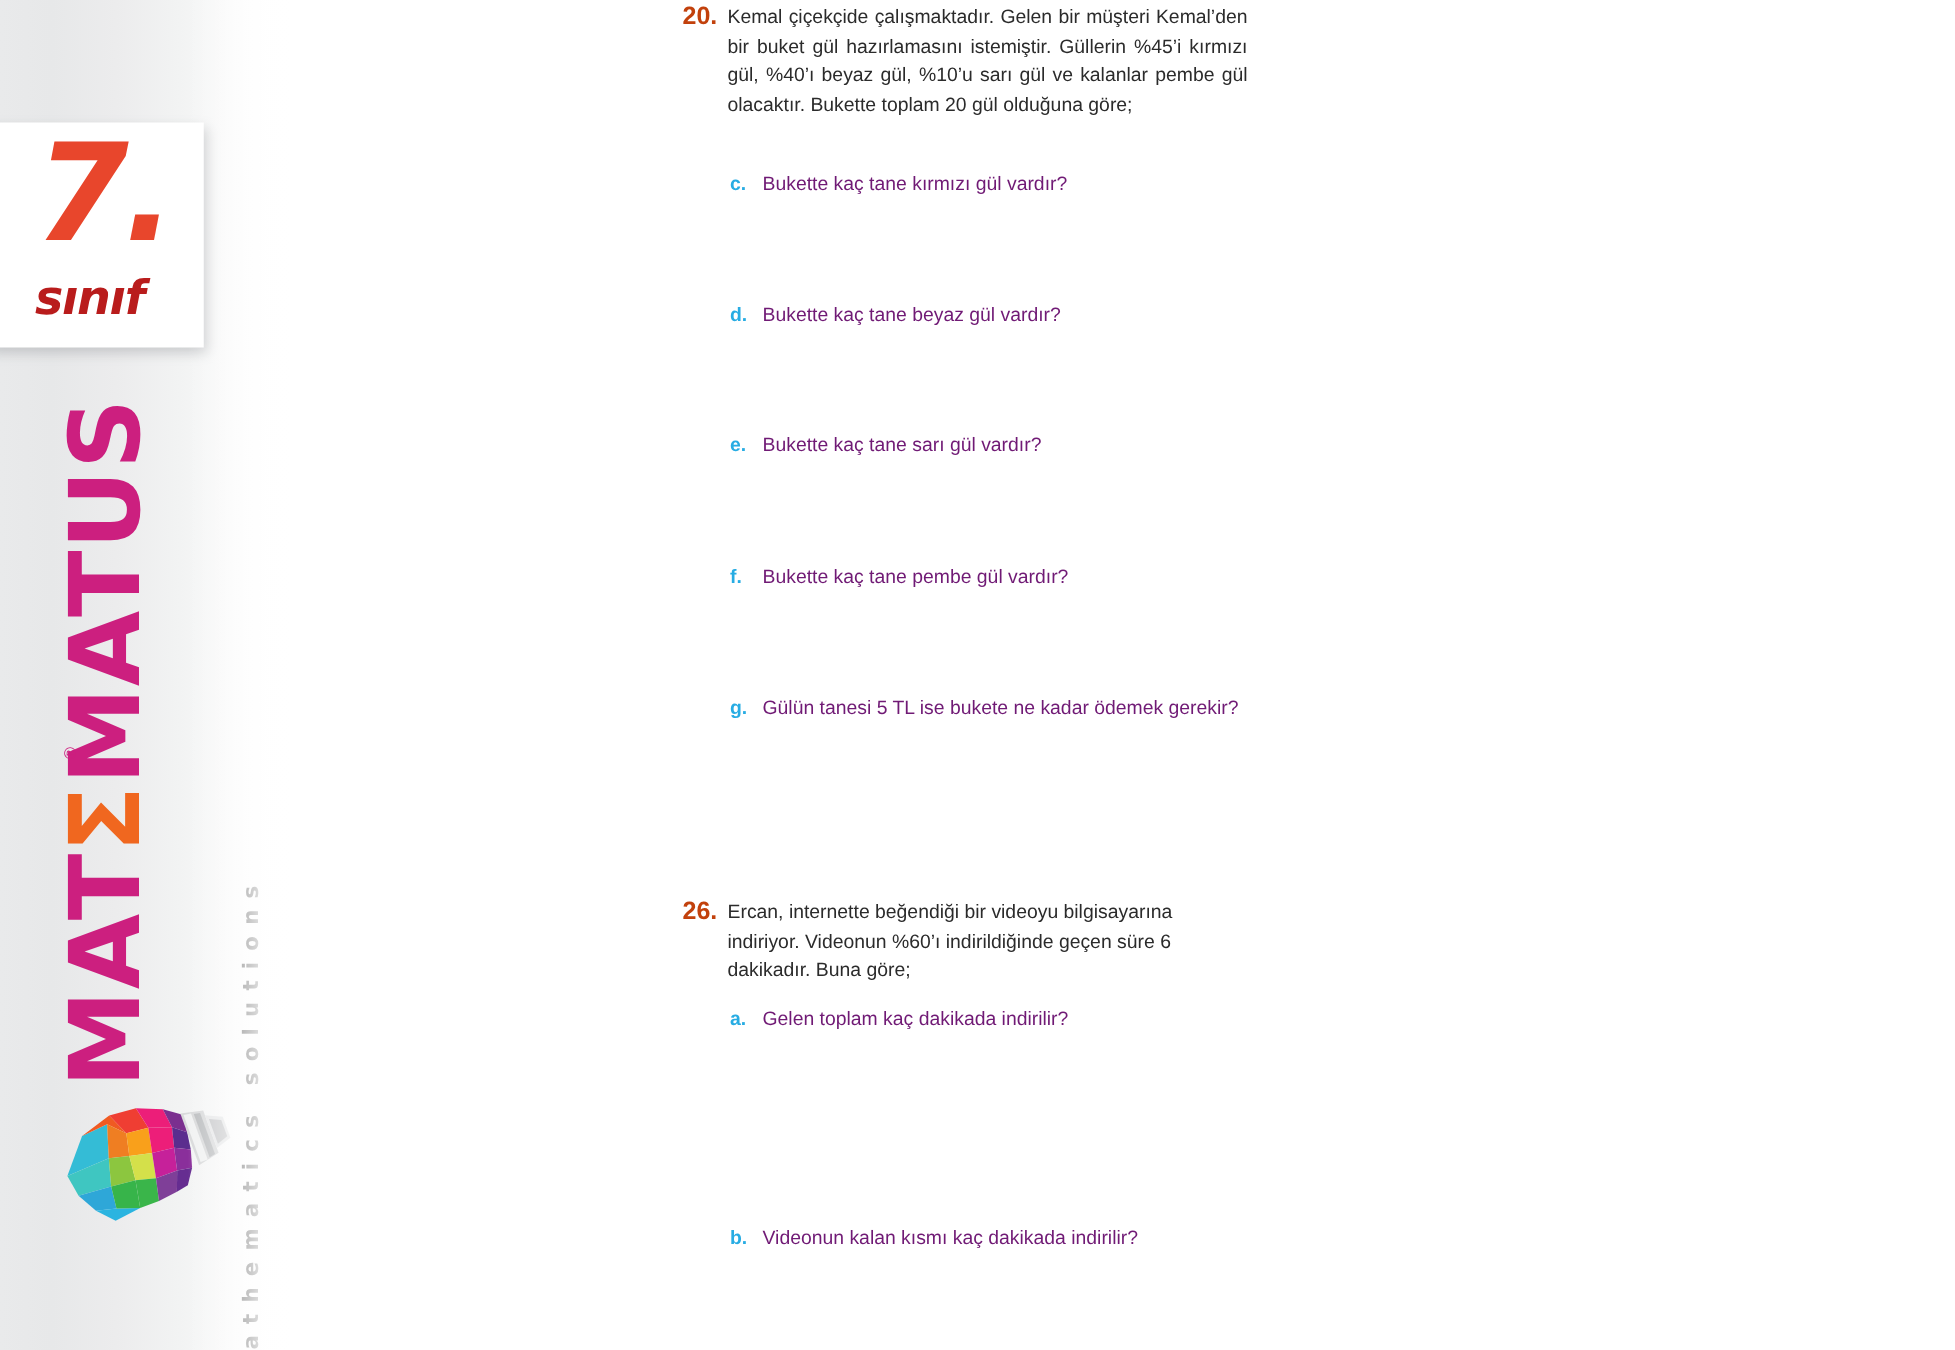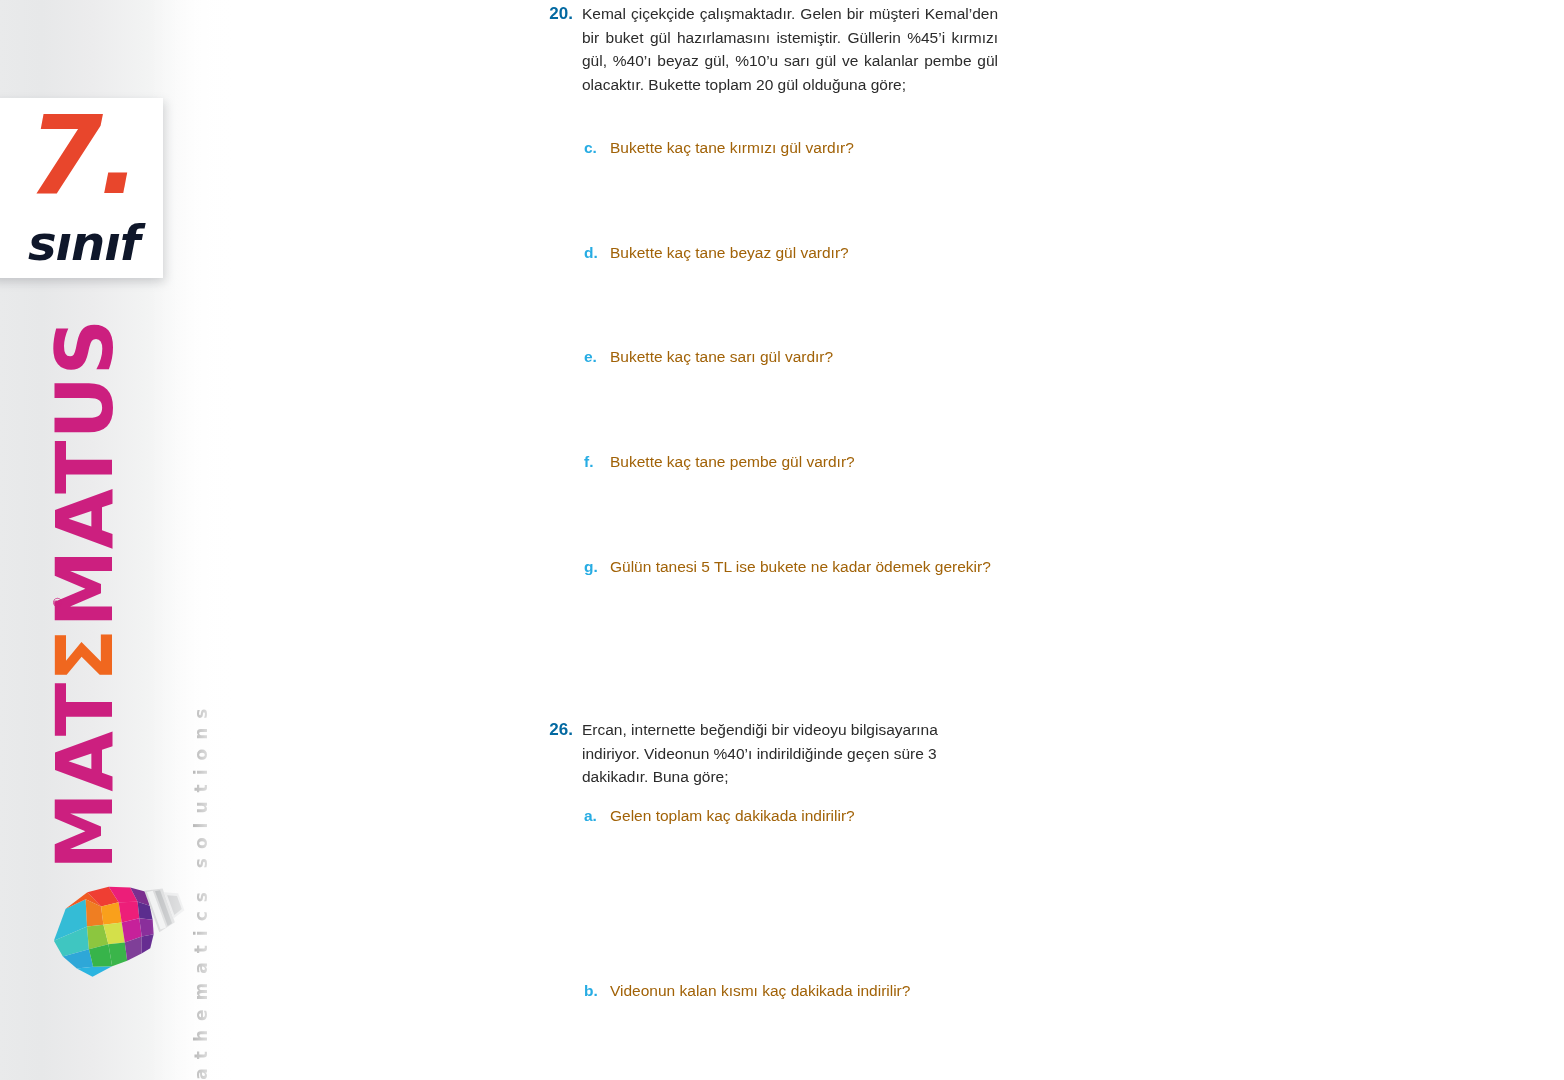--- a/index.html
+++ b/index.html
@@ -70,23 +70,23 @@
     font-style: italic;
     letter-spacing: -4px;
   }
   .badge-sinif {
     position: absolute;
     left: 38px;
     top: 121px;
     font-family: "DejaVu Sans", sans-serif;
     font-weight: bold;
     font-style: italic;
-    font-size: 48px;
+    font-size: 38px;
     line-height: 1;
-    color: #0f172a;
+    color: #b91c1c;
     letter-spacing: -1px;
   }
 
   
   #brand-wrap {
     position: absolute;
     left: 0px;
     top: 300px;
     width: 200px;
     height: 580px;
@@ -158,23 +158,23 @@
   }
   .question {
     position: absolute;
     width: 450px;
   }
   .q-head {
     display: flex;
     align-items: flex-start;
   }
   .q-num {
-    color: #0369a1;
-    font-weight: bold;
-    font-size: 17px;
+    color: #c2410c;
+    font-weight: bold;
+    font-size: 20px;
     line-height: 23.5px;
     width: 36px;
     flex: 0 0 36px;
     text-align: right;
     padding-right: 9px;
     box-sizing: border-box;
     font-family: "Liberation Sans", sans-serif;
   }
   .q-body {
     flex: 1 1 auto;
@@ -199,21 +199,21 @@
     line-height: 23.5px;
     width: 26px;
     flex: 0 0 26px;
     text-align: left;
     font-family: "Liberation Sans", sans-serif;
   }
   .sub-text {
     flex: 1 1 auto;
     font-size: 15.5px;
     line-height: 23.5px;
-    color: #a16207;
+    color: #701a75;
     text-align: justify;
     font-family: "Liberation Sans", sans-serif;
   }
   .sub-text.nojust { text-align: left; }
 </style>
 </head>
 <body>
 
 <div id="page">
 
@@ -299,21 +299,21 @@
     </div>
 
     <div class="subitem" style="left:584px; top:555px; width:414px;">
       <div class="sub-letter">g.</div>
       <div class="sub-text">Gülün tanesi 5 TL ise bukete ne kadar ödemek gerekir?</div>
     </div>
 
     <div class="question" style="left:546px; top:718px; width:452px;">
       <div class="q-head">
         <div class="q-num">26.</div>
-        <div class="q-body nojust">Ercan, internette beğendiği bir videoyu bilgisayarına indiriyor. Videonun %40’ı indirildiğinde geçen süre 3 dakikadır. Buna göre;</div>
+        <div class="q-body nojust">Ercan, internette beğendiği bir videoyu bilgisayarına indiriyor. Videonun %60’ı indirildiğinde geçen süre 6 dakikadır. Buna göre;</div>
       </div>
     </div>
 
     <div class="subitem" style="left:584px; top:804px;">
       <div class="sub-letter">a.</div>
       <div class="sub-text nojust">Gelen toplam kaç dakikada indirilir?</div>
     </div>
 
     <div class="subitem" style="left:584px; top:979px; width:440px;">
       <div class="sub-letter">b.</div>

